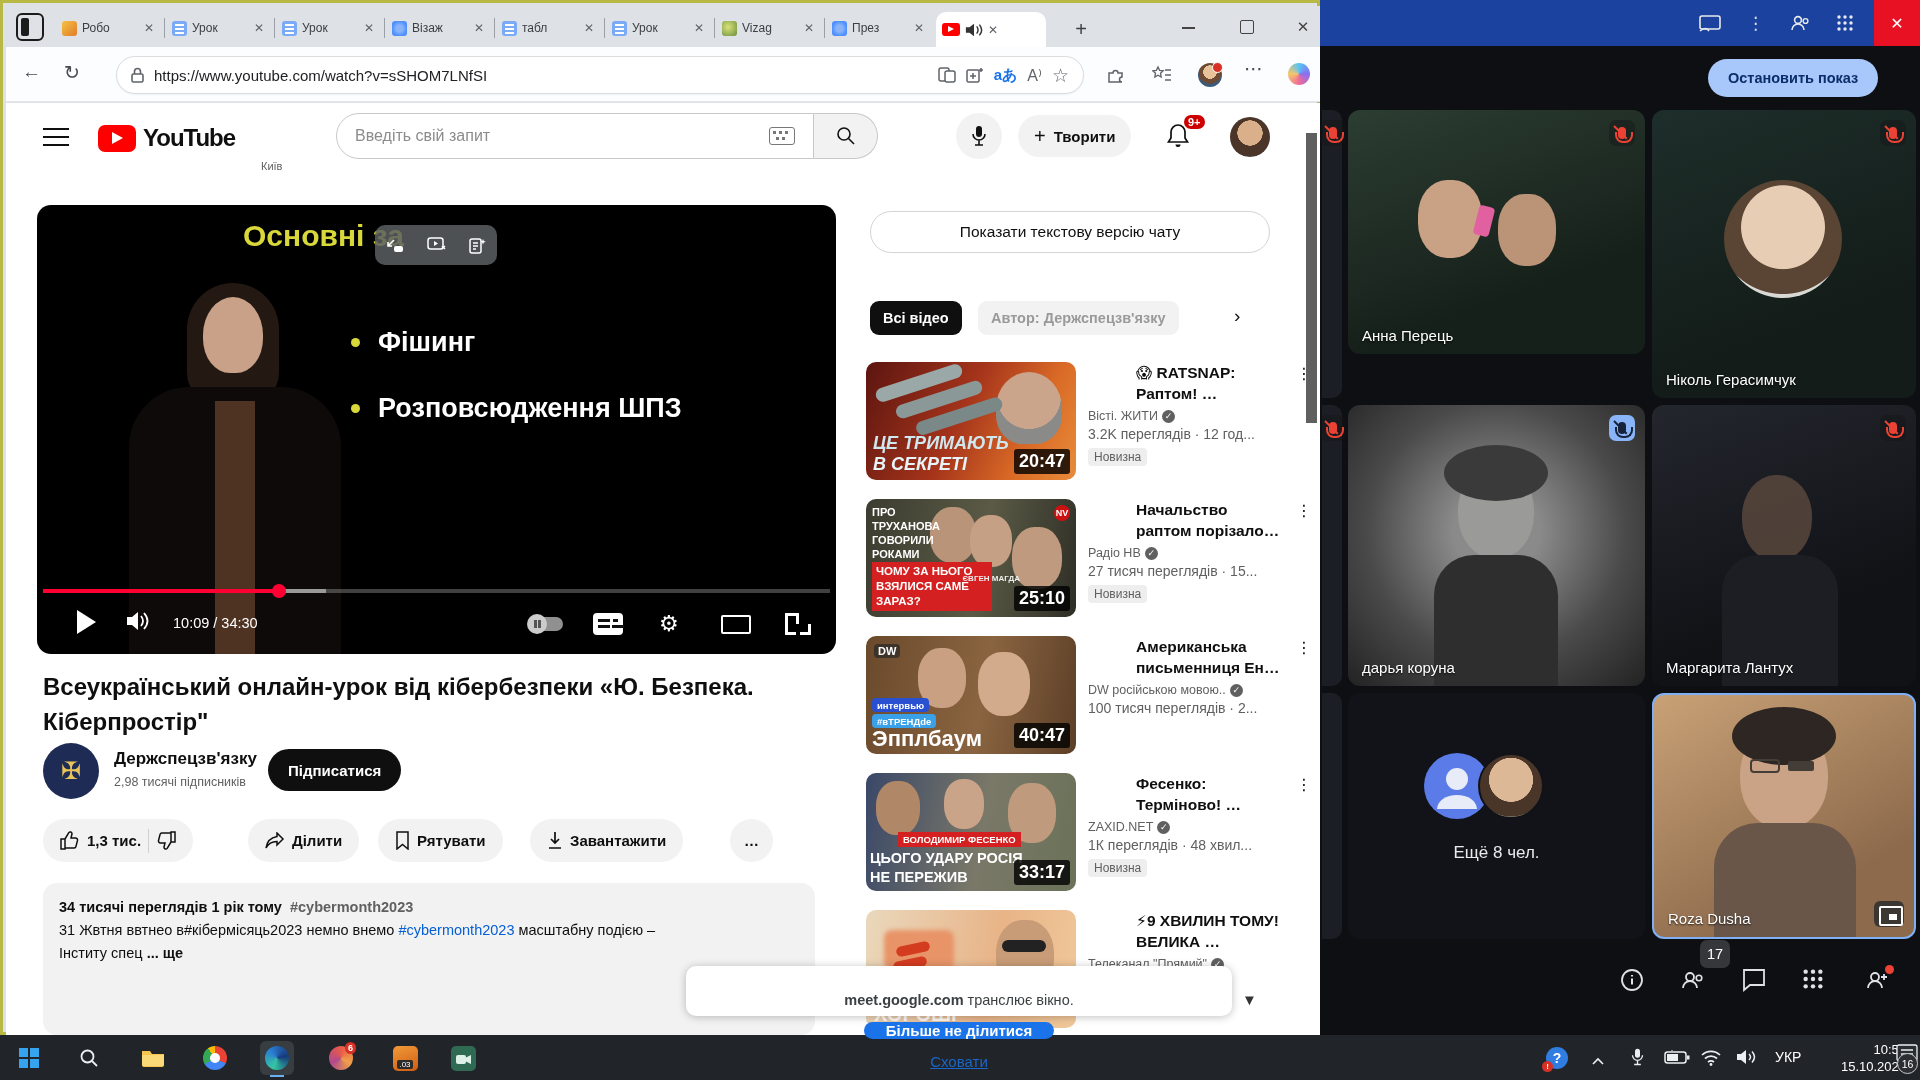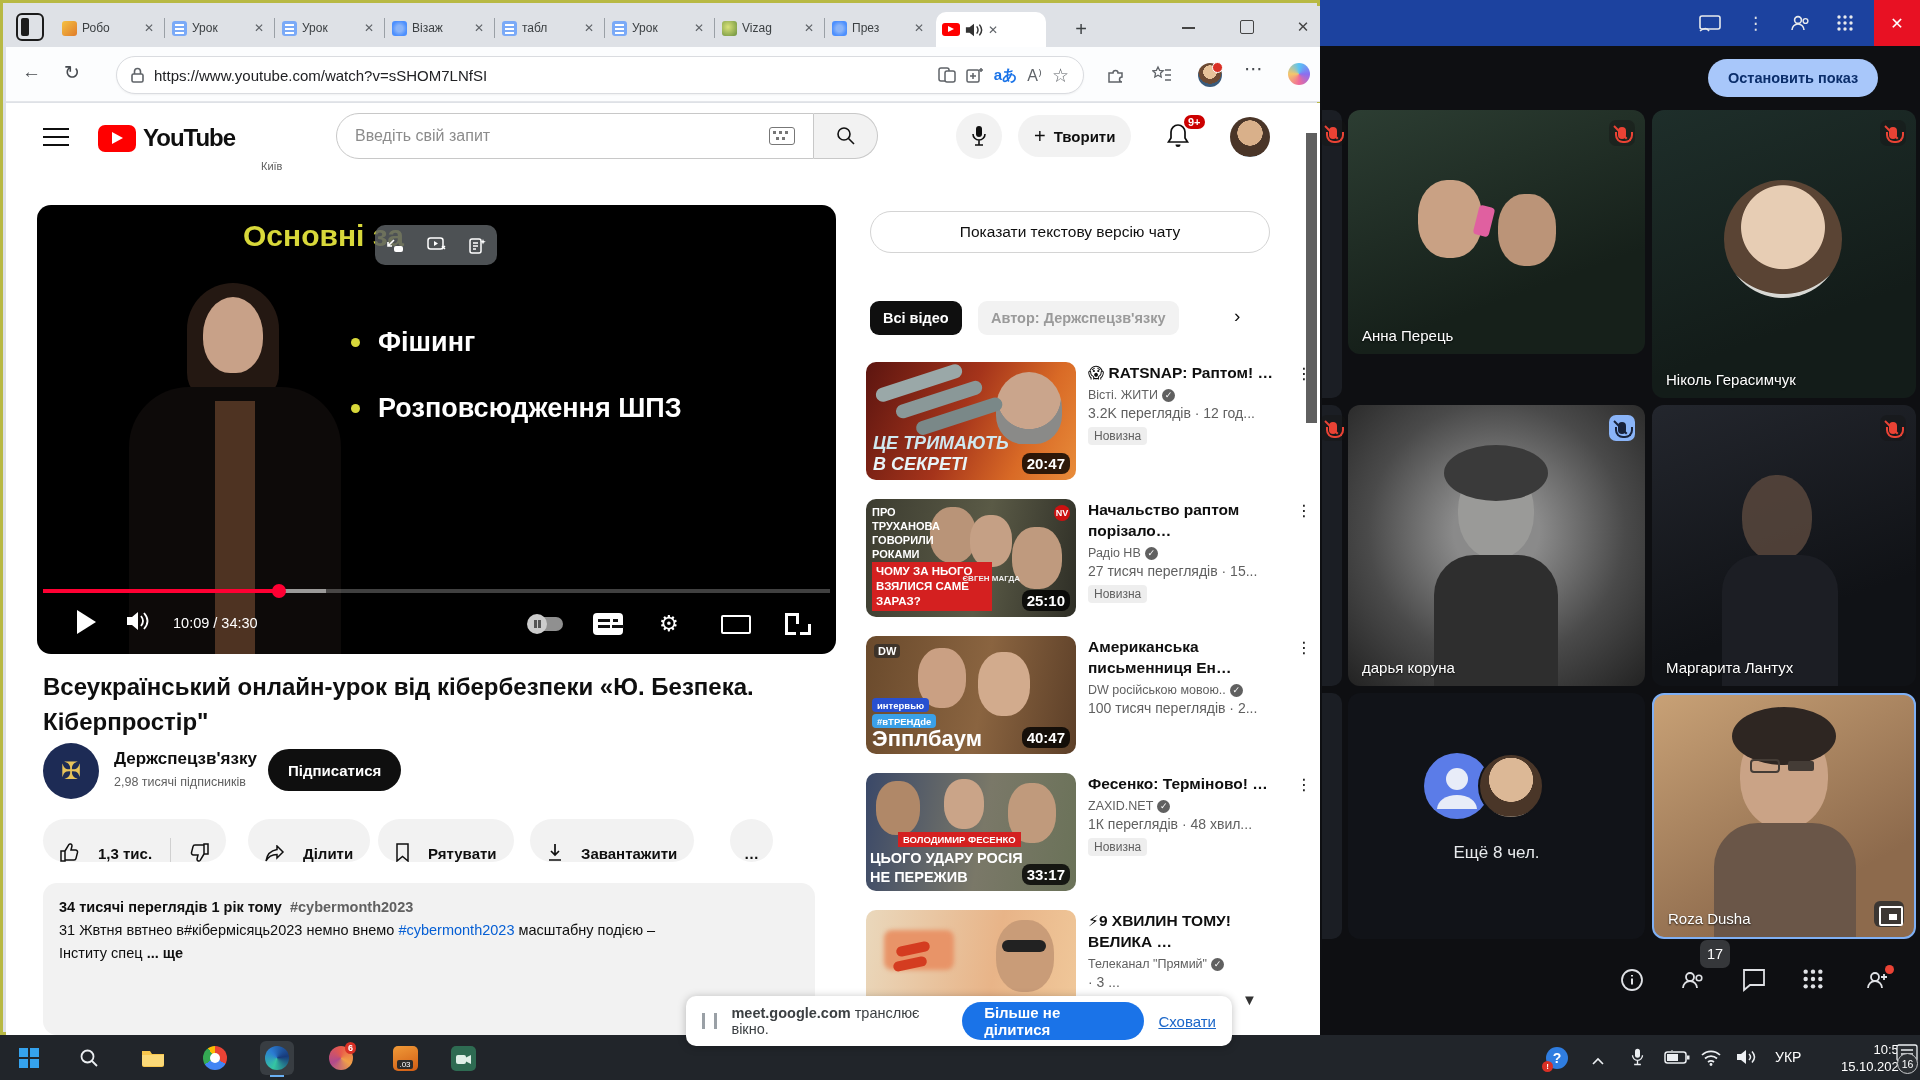--- a/index.html
+++ b/index.html
@@ -94,46 +94,46 @@
   .fs2::before{content:"";position:absolute;right:0;top:0;width:8px;height:8px;border-right:3px solid #fff;border-top:3px solid #fff;}
   .fs2::after{content:"";position:absolute;left:0;bottom:0;width:8px;height:8px;border-left:3px solid #fff;border-bottom:3px solid #fff;}
   .fs3{position:absolute;right:0;bottom:0;width:8px;height:8px;border-right:3px solid #fff;border-bottom:3px solid #fff;}
 
   
   .vtitle{left:37px;top:566px;width:760px;font-size:24px;font-weight:bold;color:#0f0f0f;line-height:35px;}
   .chavatar{left:37px;top:640px;width:56px;height:56px;border-radius:50%;background:#1d2b55;color:#e8c35a;display:flex;align-items:center;justify-content:center;font-size:24px;}
   .chname{left:108px;top:646px;font-size:17px;font-weight:bold;color:#0f0f0f;}
   .chsubs{left:108px;top:672px;font-size:12.5px;color:#606060;}
   .subscribe{left:262px;top:646px;height:42px;background:#0f0f0f;color:#fff;border-radius:21px;display:flex;align-items:center;padding:0 20px;font-size:15px;font-weight:bold;}
-  .pillact{top:716px;height:43px;background:#f2f2f2;border-radius:22px;display:flex;align-items:flex-end;gap:18px;padding:0 17px;font-size:15px;font-weight:bold;color:#0f0f0f;}
+  .pillact{top:716px;height:43px;background:#f2f2f2;border-radius:22px;display:flex;align-items:center;gap:7px;padding:0 17px;font-size:15px;font-weight:bold;color:#0f0f0f;}
   .descbox{left:37px;top:780px;width:772px;height:152px;background:#f2f2f2;border-radius:14px;padding:13px 16px;font-size:14.5px;color:#0f0f0f;line-height:23px;}
   .hashtag{color:#606060;font-weight:bold;}
   .bluelink{color:#065fd4;}
 
   
   .chatbtn{left:864px;top:108px;width:400px;height:42px;border:1px solid #d4d4d4;border-radius:21px;display:flex;align-items:center;justify-content:center;font-size:15.5px;color:#0f0f0f;}
   .chip{top:198px;height:34px;border-radius:9px;display:flex;align-items:center;padding:0 13px;font-size:14.5px;font-weight:bold;}
   .chip.on{background:#0f0f0f;color:#fff;}
   .chip.off{background:#f2f2f2;color:#9a9a9a;}
   .chevr{left:1228px;top:202px;font-size:19px;color:#0f0f0f;}
   .vitem .thumb{position:absolute;left:0;top:0;width:210px;height:118px;border-radius:10px;overflow:hidden;}
-  .dur{position:absolute;right:6px;bottom:6px;background:rgba(0,0,0,.8);color:#fff;font-size:15px;font-weight:bold;border-radius:8px;padding:2px 5px;}
+  .dur{position:absolute;right:6px;bottom:6px;background:rgba(0,0,0,.8);color:#fff;font-size:18px;font-weight:bold;border-radius:3px;padding:2px 5px;}
   .vtxt{position:absolute;left:222px;top:0;width:196px;}
-  .vt-title{font-size:15.5px;font-weight:bold;color:#0f0f0f;line-height:21px;max-height:44px;overflow:hidden;}
+  .vt-title{font-size:15.5px;font-weight:bold;color:#0f0f0f;line-height:21px;max-height:44px;overflow:hidden;margin-left:48px;}
   .vt-ch{font-size:12.5px;color:#606060;margin-top:5px;display:flex;align-items:center;gap:4px;}
   .vt-meta{font-size:14px;color:#606060;margin-top:3px;}
   .vt-badge{display:inline-block;background:#eee;color:#606060;font-size:12px;border-radius:4px;padding:2px 6px;margin-top:6px;}
   .kebab{position:absolute;right:-28px;top:2px;color:#0f0f0f;font-size:16px;}
   .vcheck{display:inline-flex;width:13px;height:13px;border-radius:50%;background:#606060;color:#fff;font-size:9px;align-items:center;justify-content:center;}
   .tt{position:absolute;color:#fff;font-weight:bold;}
   .ytscroll{left:1300px;top:30px;width:11px;height:290px;background:#606060;border-radius:0;}
   .moreArrow{left:1236px;top:888px;color:#333;font-size:15px;}
 
   
-  .toast{left:686px;top:996px;width:546px;height:50px;background:#fff;border-radius:10px;box-shadow:0 1px 8px rgba(0,0,0,.25);z-index:30;display:flex;align-items:center;gap:14px;padding:12px 16px;}
+  .toast{left:686px;top:966px;width:546px;height:50px;background:#fff;border-radius:10px;box-shadow:0 1px 8px rgba(0,0,0,.25);z-index:30;display:flex;align-items:center;gap:14px;padding:12px 16px;flex-direction:column;}
   .pausebars{width:10px;height:16px;border-left:3.5px solid #9aa0a6;border-right:3.5px solid #9aa0a6;}
   .toastmsg{font-size:14.5px;color:#3c4043;}
   .toastbtn{background:#1a73e8;color:#fff;border-radius:20px;height:38px;display:flex;align-items:center;padding:0 22px;font-size:15px;font-weight:bold;}
   .toastlink{color:#1a66c9;font-size:15px;text-decoration:underline;}
 
   
   .meet{left:1320px;top:0;width:600px;height:1035px;background:#0e0f12;}
   .meetbar{left:0;top:0;width:600px;height:46px;background:#1c429f;display:flex;align-items:center;justify-content:flex-end;gap:26px;padding-right:66px;color:#e8eaed;}
   .meetclose{position:absolute;right:0;top:0;width:46px;height:46px;background:#e81123;color:#fff;display:flex;align-items:center;justify-content:center;font-size:16px;}
   .stopbtn{left:388px;top:59px;height:38px;background:#a8c7fa;color:#0b2e6b;border-radius:19px;display:flex;align-items:center;padding:0 20px;font-size:14.5px;font-weight:bold;}

